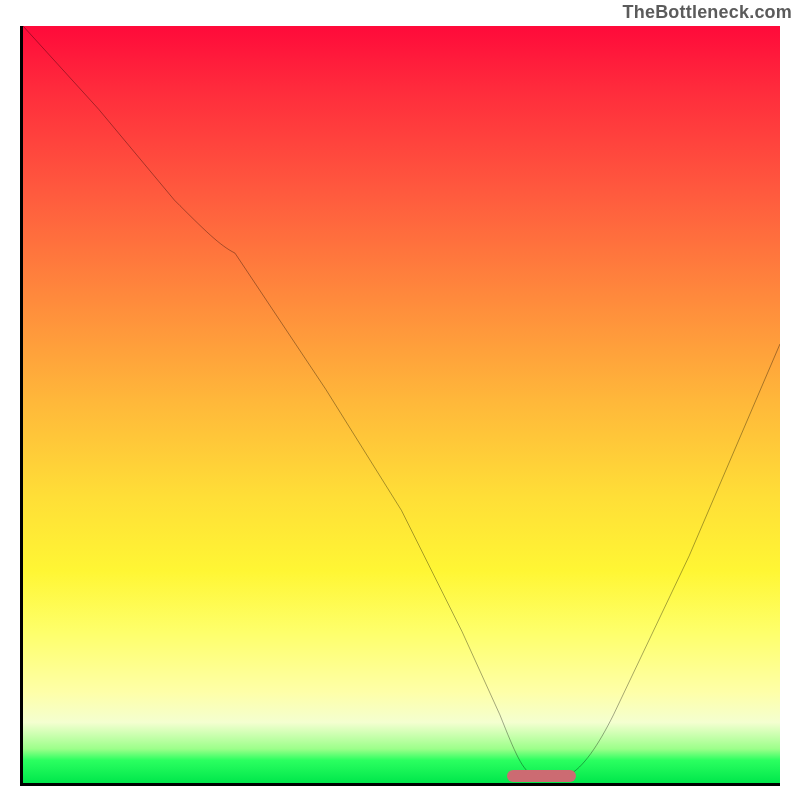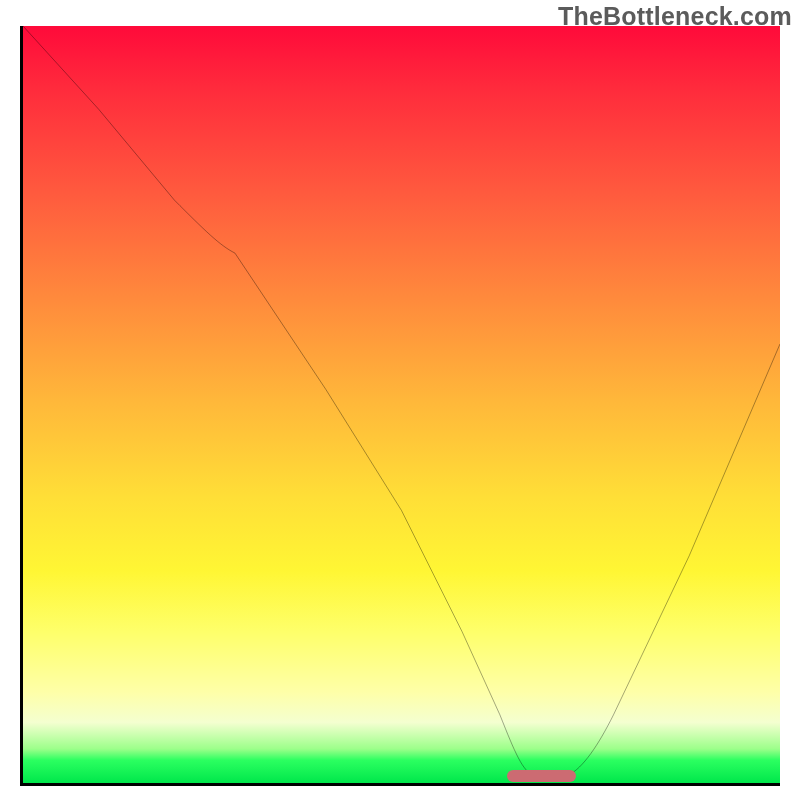--- a/index.html
+++ b/index.html
@@ -13,21 +13,21 @@
   }
   .canvas {
     position: relative;
     width: 800px;
     height: 800px;
   }
   .watermark {
     position: absolute;
     top: 2px;
     right: 8px;
-    font-size: 25px;
+    font-size: 18px;
     font-weight: 600;
     color: #5b5b5b;
     letter-spacing: 0.2px;
     user-select: none;
   }
   .plot-frame {
     position: absolute;
     left: 20px;
     top: 26px;
     width: 760px;

